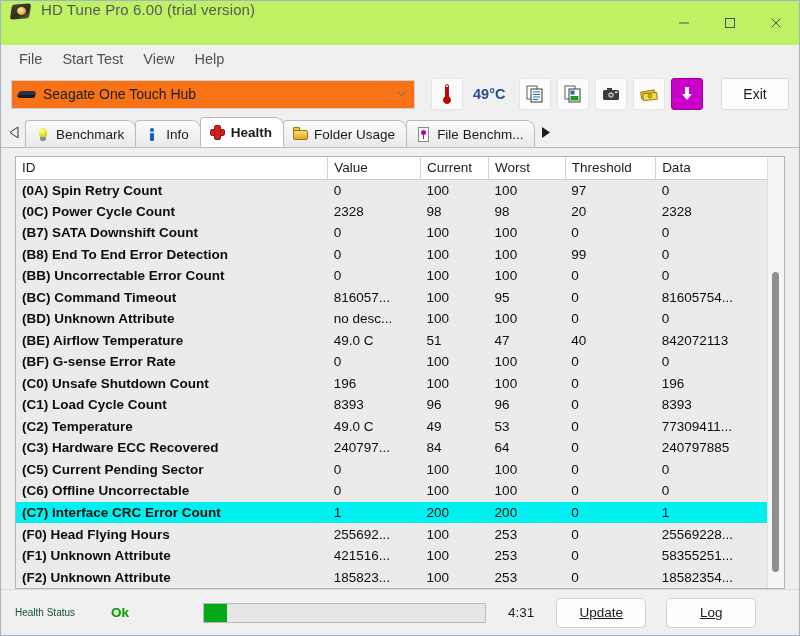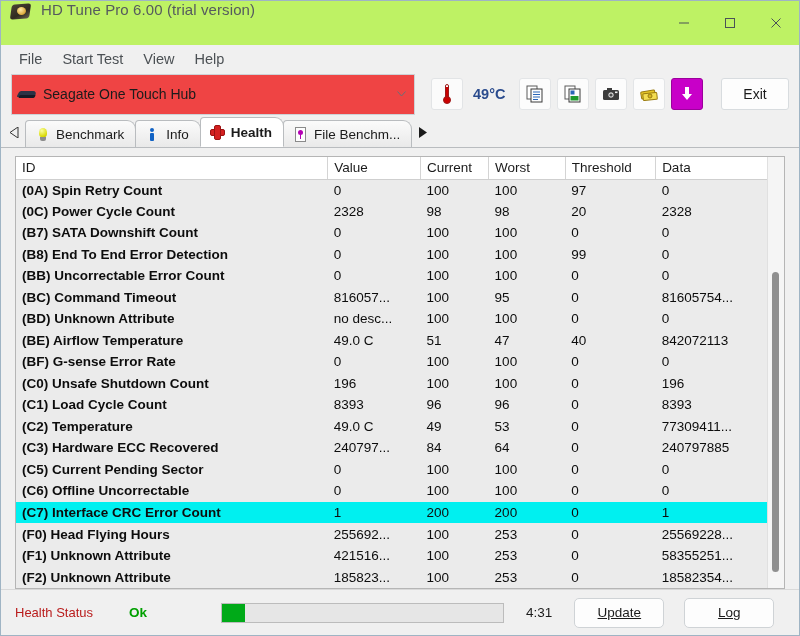--- a/index.html
+++ b/index.html
@@ -56,21 +56,21 @@
   }
   .menuitem {
     font-size: 14.5px; color:#4b5054; padding: 2px 10px; line-height:18px;
   }
   
   .toolbar {
     height: 44px; min-height:44px; display:flex; align-items:center;
     padding: 0 10px; gap: 0px; background:#f0f0f0;
   }
   .drivesel {
-    width: 404px; height: 41px; background:#ef4444;
+    width: 404px; height: 29px; background:#f97316;
     border:1px solid #cdd2d6; display:flex; align-items:center;
     padding: 0 6px; position:relative;
   }
   .drivesel .hd {
     width:18px; height:11px; margin-right:7px; position:relative; flex:0 0 auto;
   }
   .drivesel .hd::before {
     content:""; position:absolute; left:0; top:2px; width:18px; height:6px;
     background:#2b3245; border-radius:2px 6px 2px 2px;
     transform: skewX(-28deg);
@@ -220,21 +220,21 @@
   }
   .vthumb {
     position:absolute; left:4px; width:7px; background:#8f8f8f; border-radius:4px;
     top:115px; height:300px;
   }
   
   .statusbar {
     height:46px; min-height:46px; display:flex; align-items:center;
     padding: 0 14px; gap:0; border-top:1px solid #d9d9d9; background:#f0f0f0;
   }
-  .st-label { font-size:13px; color:#b91c1c; }
+  .st-label { font-size:10px; color:#14532d; }
   .st-ok { font-size:13.5px; color:#00a000; font-weight:bold; margin-left:36px; }
   .progress {
     width:283px; height:20px; background:#e6e6e6; border:1px solid #bcbcbc;
     margin-left:74px; position:relative; overflow:hidden;
   }
   .progress .fill { height:100%; background:#00aa18; }
   .st-time { font-size:13.5px; color:#1b1b1b; margin-left:22px; }
   .sbtn {
     width:90px; height:30px; background:#fdfdfd; border:1px solid #cfd3d6;
     border-radius:5px; display:flex; align-items:center; justify-content:center;
@@ -368,20 +368,27 @@
 
     <div class="tab active">
       <span class="tabicon ic-cross">
           <i class="h"></i>
           <i class="v"></i>
         </span>
       <span>Health</span>
     </div>
 
 
+    <div class="tab">
+      <span class="tabicon ic-folder">
+          <i class="t"></i>
+          <i class="f"></i>
+        </span>
+      <span>Folder Usage</span>
+    </div>
 
 
     <div class="tab">
       <span class="tabicon ic-fb">
           <i class="pg"></i>
           <i class="pin"></i>
           <i class="nd"></i>
         </span>
       <span>File Benchm...</span>
     </div>

